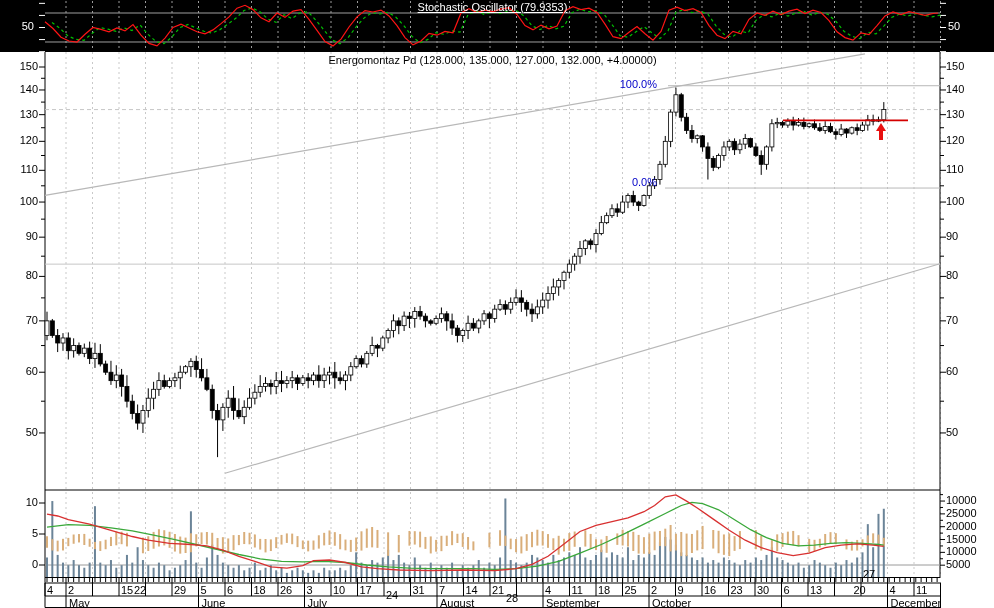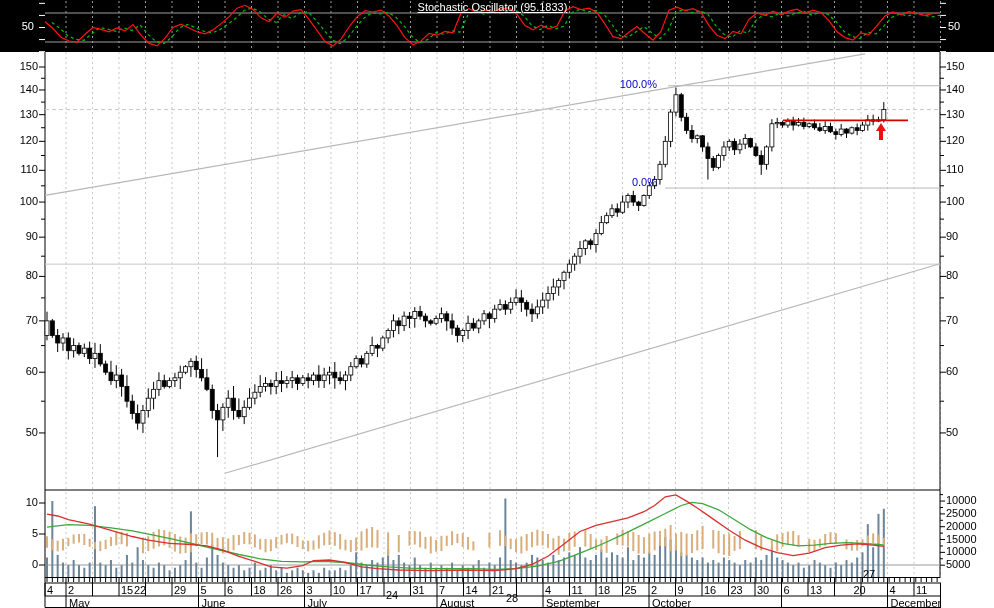--- a/index.html
+++ b/index.html
@@ -1034,25 +1034,26 @@
       <line x1="66" y1="596" x2="66" y2="607.5" stroke="#000"></line>
       <line x1="198.5" y1="596" x2="198.5" y2="607.5" stroke="#000"></line>
       <line x1="304.5" y1="596" x2="304.5" y2="607.5" stroke="#000"></line>
       <line x1="437" y1="596" x2="437" y2="607.5" stroke="#000"></line>
       <line x1="543" y1="596" x2="543" y2="607.5" stroke="#000"></line>
       <line x1="649" y1="596" x2="649" y2="607.5" stroke="#000"></line>
       <line x1="781.5" y1="596" x2="781.5" y2="607.5" stroke="#000"></line>
       <line x1="887.5" y1="596" x2="887.5" y2="607.5" stroke="#000"></line>
     </svg>
 
-  <div class="lbl title-row stoch-title">Stochastic Oscillator (95.1833)</div>
+  <div class="lbl title-row stoch-title">Stochastic Oscillator (79.9353)</div>
 
   <div class="lbl w50" style="left:8px;top:21px;width:26px;text-align:right;">50</div>
   <div class="lbl w50" style="left:948px;top:21px;">50</div>
 
+  <div class="lbl title-row price-title">Energomontaz Pd (128.000, 135.000, 127.000, 132.000, +4.00000)</div>
 
   <div class="lbl fib" style="top:79px;">100.0%</div>
   <div class="lbl fib" style="top:177px;">0.0%</div>
 <div class="lbl" style="left: 6px; top: 61px; width: 32px; text-align: right;">150</div>
     <div class="lbl" style="left: 946px; top: 61px;">150</div>
     <div class="lbl" style="left: 6px; top: 83.9818px; width: 32px; text-align: right;">140</div>
     <div class="lbl" style="left: 946px; top: 83.9818px;">140</div>
     <div class="lbl" style="left: 6px; top: 108.667px; width: 32px; text-align: right;">130</div>
     <div class="lbl" style="left: 946px; top: 108.667px;">130</div>
     <div class="lbl" style="left: 6px; top: 135.33px; width: 32px; text-align: right;">120</div>

